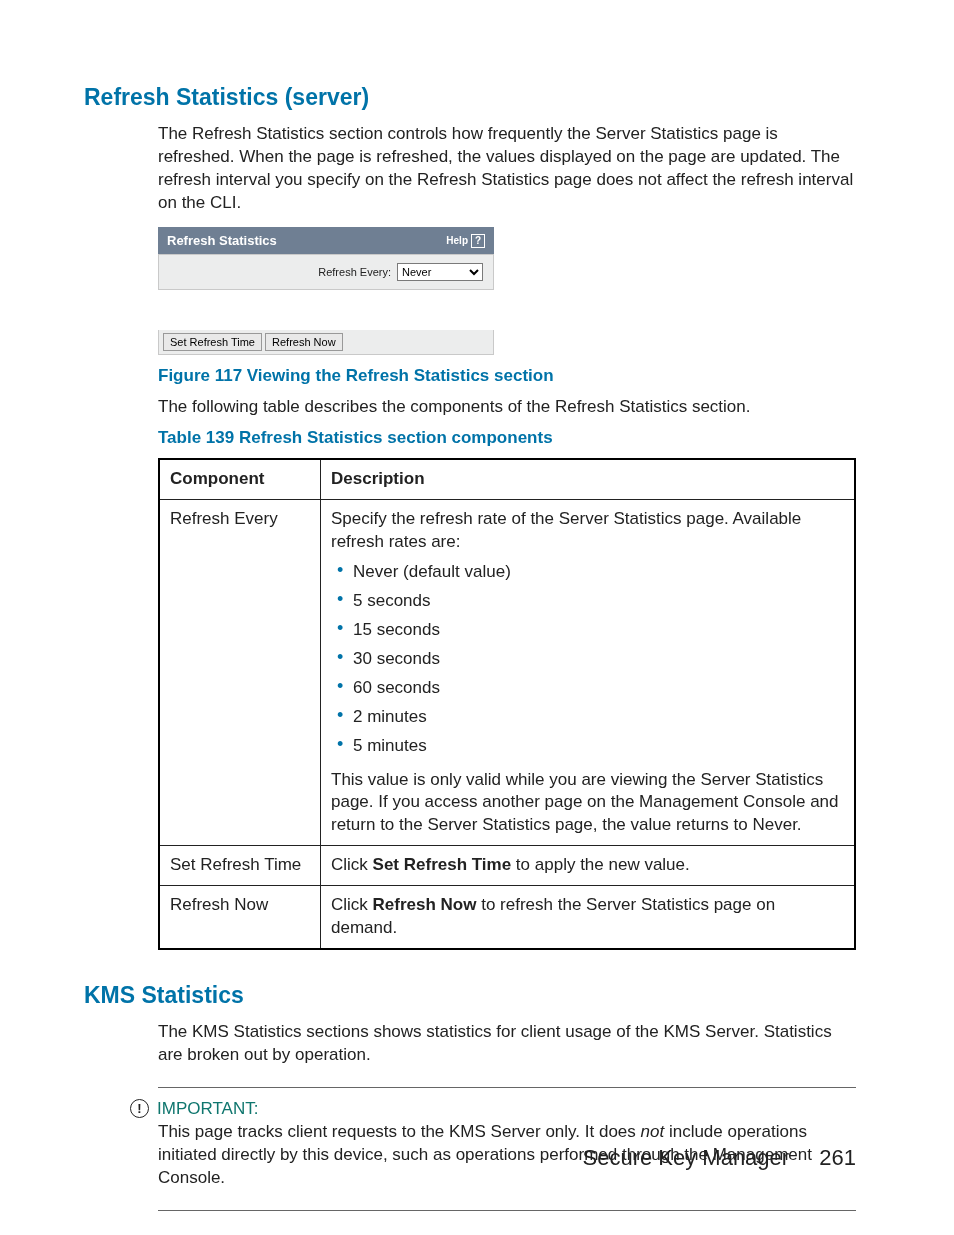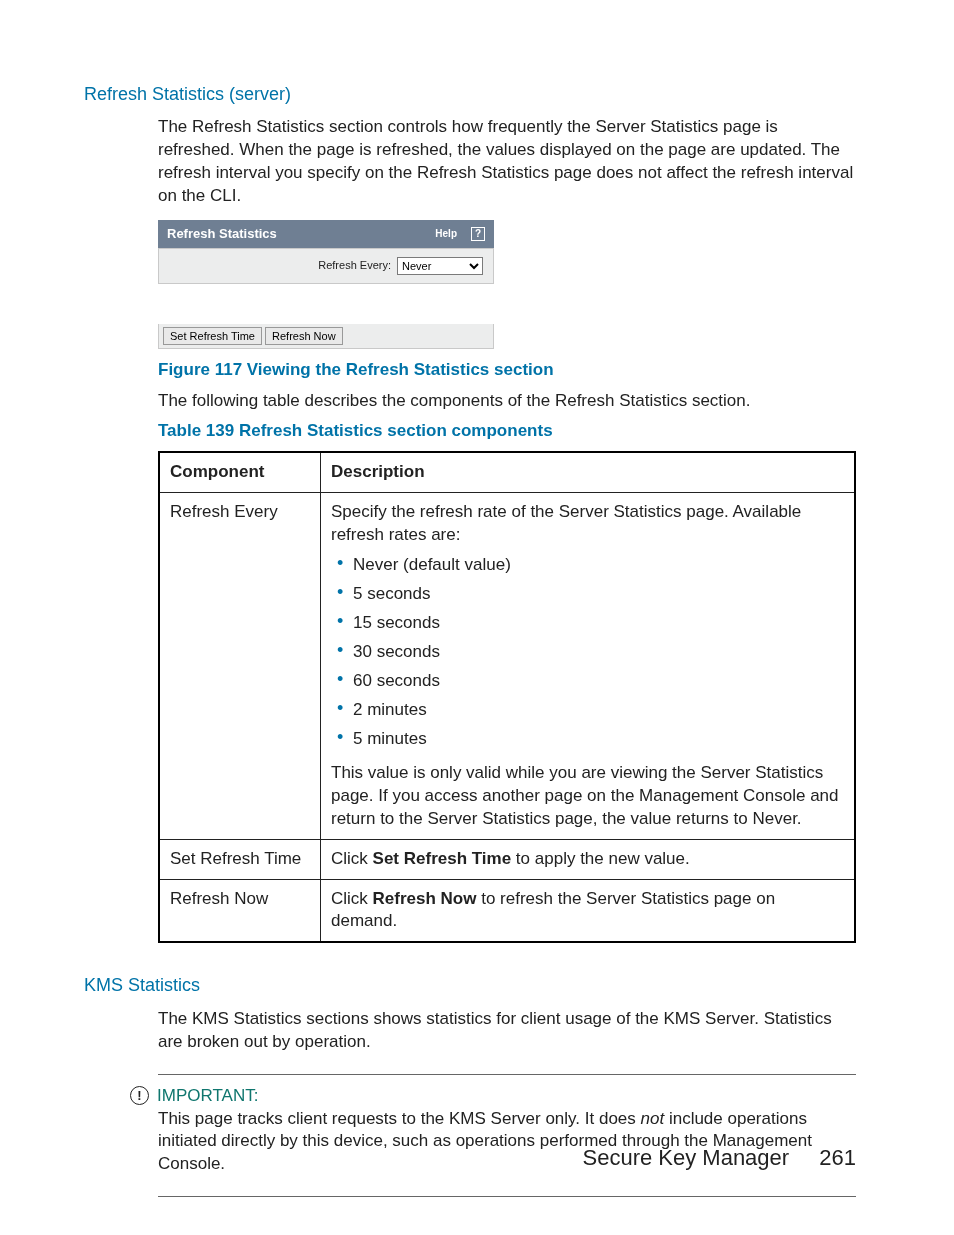--- a/index.html
+++ b/index.html
@@ -16,22 +16,22 @@
     line-height: 1.35;
   }
   .page {
     padding: 82px 98px 0 84px;
     box-sizing: border-box;
     height: 100%;
     position: relative;
   }
   h2 {
     color: #0073a8;
-    font-weight: 400;
-    font-size: 18px;
+    font-weight: 700;
+    font-size: 23px;
     margin: 0 0 10px 0;
   }
   .body-indent {
     margin-left: 74px;
   }
   p { margin: 0 0 6px 0; }
 
   
   .ui-widget {
     margin: 12px 0 10px 0;
@@ -47,21 +47,21 @@
     border: 1px solid #6f7f93;
     display: flex;
     justify-content: space-between;
     align-items: center;
   }
   .ui-help {
     font-size: 10px;
     color: #fff;
     display: flex;
     align-items: center;
-    gap: 14px;
+    gap: 3px;
   }
   .ui-help-box {
     display: inline-block;
     width: 12px; height: 12px;
     border: 1px solid #fff;
     background: #6f7f93;
     color: #fff;
     font-size: 10px;
     line-height: 12px;
     text-align: center;

